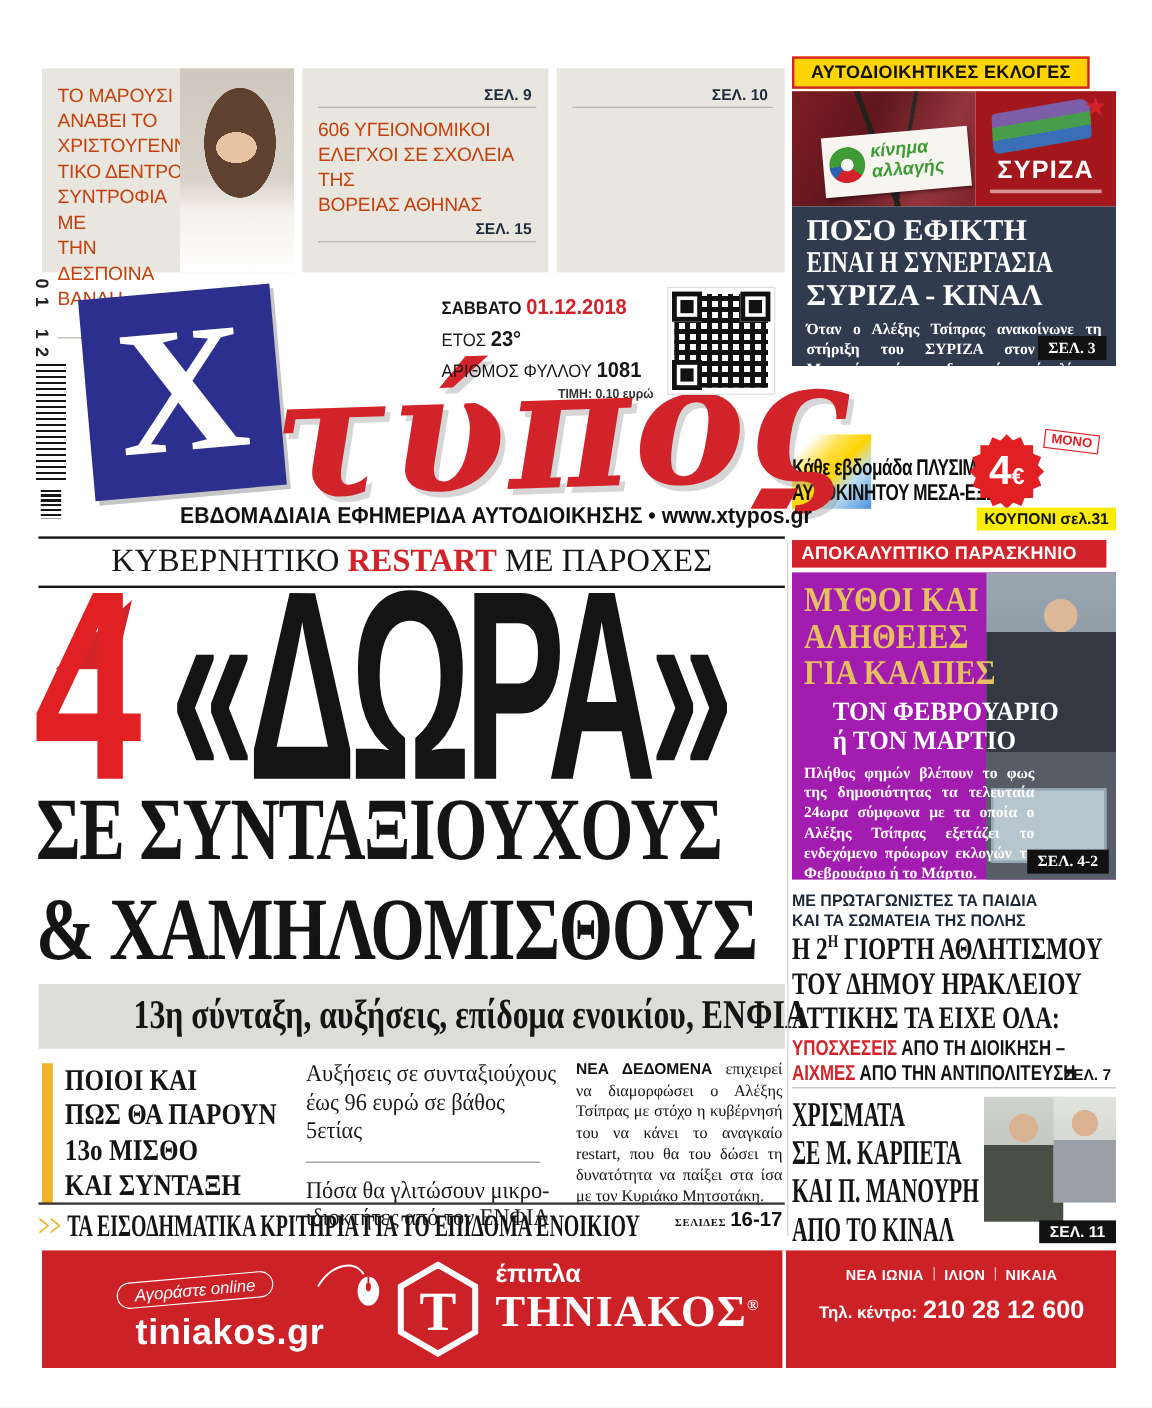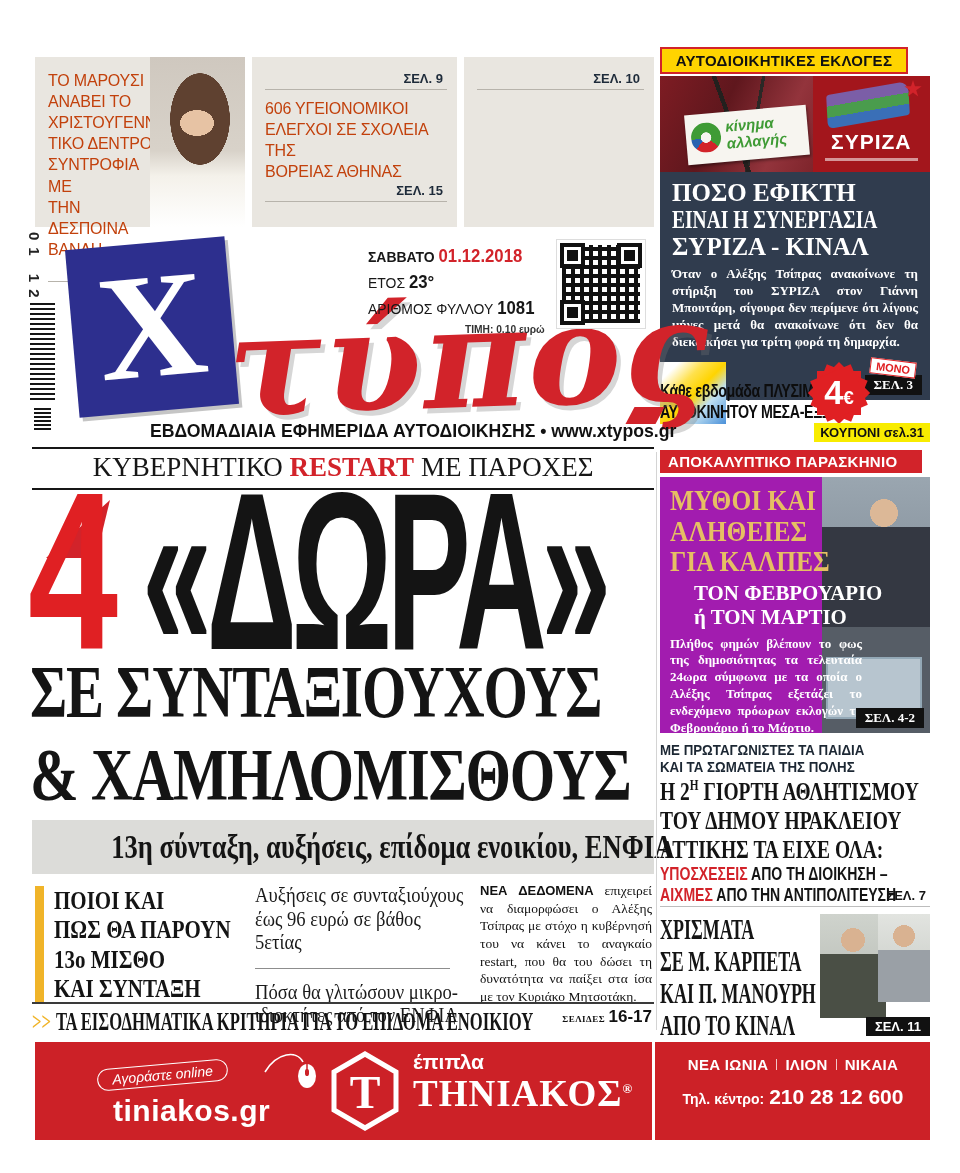--- a/index.html
+++ b/index.html
@@ -38,21 +38,21 @@
     background:radial-gradient(circle at 50% 50%,#f7f5f0 0 5px,transparent 5.5px),
                conic-gradient(#3f9b35 0 130deg,#d2232a 130deg 225deg,#2a62b0 225deg 265deg,#3f9b35 265deg 360deg);}
   .kinal-text{position:absolute;left:40px;top:6px;font-weight:700;font-style:italic;font-size:15px;line-height:1.15;color:#3f9b35;}
   .syriza-side{position:relative;width:123px;height:96px;background:#a3161c;overflow:hidden;}
   .syriza-flag{position:absolute;left:14px;top:12px;width:82px;height:34px;transform:skewY(-7deg) rotate(-3deg);
     background:linear-gradient(180deg,#7b5ea7 0 34%,#4a9c4d 34% 67%,#3a6fb7 67% 100%);border-radius:3px 10px 3px 6px;}
   .syriza-star{position:absolute;right:8px;top:4px;width:18px;height:18px;background:#d2232a;
     clip-path:polygon(50% 0,61% 35%,98% 35%,68% 57%,79% 91%,50% 70%,21% 91%,32% 57%,2% 35%,39% 35%);}
   .syriza-name{position:absolute;left:0;right:0;bottom:18px;text-align:center;color:#fff;font-weight:700;font-size:21px;letter-spacing:1px;}
   .syriza-sub{position:absolute;left:12px;right:12px;bottom:11px;height:3px;background:rgba(255,255,255,.55);}
-  .coop-box{left:660px;top:172px;width:270px;height:228px;background:#303c4e;box-sizing:border-box;padding:8px 12px;color:#fff;}
+  .coop-box{left:660px;top:172px;width:270px;height:133px;background:#303c4e;box-sizing:border-box;padding:8px 12px;color:#fff;}
   .coop-h{font-weight:700;font-size:25px;line-height:1.07;}
   .coop-body{font-weight:700;font-size:13px;line-height:1.3;margin-top:6px;text-align:justify;}
   .sel-badge{background:#111;color:#fff;font-weight:700;font-size:13px;padding:2px 9px;display:inline-block;}
 
   
   .carwash{left:660px;top:360px;width:270px;height:84px;}
   .wash-photo{position:absolute;left:0;top:2px;width:66px;height:62px;
     background:linear-gradient(135deg,#ffffff 15%,#ffe14d 35%,#ffd400 52%,#bfe0f2 70%,#4a90d9 100%);}
   .wash-text{position:absolute;left:0;top:20px;font-weight:800;font-size:19px;line-height:1.12;color:#0d0d0d;letter-spacing:-0.5px;}
   .burst{position:absolute;right:62px;top:4px;width:58px;height:58px;}
@@ -167,21 +167,21 @@
   .ad-divider{position:absolute;left:617px;top:0;width:3px;height:98px;background:#fff;}
   .buy-oval{position:absolute;left:62px;top:22px;border:1.5px solid #fff;border-radius:18px;padding:2px 14px;
     font-style:italic;font-size:14px;transform:rotate(-5deg);white-space:nowrap;}
   .mouse-ic{position:absolute;left:228px;top:8px;}
   .ad-site{position:absolute;left:78px;top:52px;font-weight:800;font-size:30px;letter-spacing:.5px;}
   .hex{position:absolute;left:295px;top:9px;}
   .brand-small{position:absolute;left:378px;top:8px;font-weight:800;font-size:21px;}
   .brand{position:absolute;left:378px;top:30px;font-family:"Liberation Serif","DejaVu Serif",serif;font-weight:700;font-size:37px;letter-spacing:1px;white-space:nowrap;}
   .brand sup{font-size:13px;}
   .ad-right{position:absolute;left:632px;top:12px;width:252px;text-align:center;}
-  .loc-row{font-weight:800;font-size:15px;line-height:1.5;letter-spacing:.3px;white-space:nowrap;}
+  .loc-row{font-weight:800;font-size:12px;line-height:1.5;letter-spacing:.3px;white-space:nowrap;}
   .loc-sep{display:inline-block;width:1px;height:11px;background:rgba(255,255,255,.75);margin:0 8px;}
   .phone-row{margin-top:8px;font-weight:700;font-size:14px;white-space:nowrap;}
   .phone-row .num{font-weight:800;font-size:21px;margin-left:5px;}
 </style>
 </head>
 <body>
 
 <div id="page">
 
   <div class="abs edition-code">

